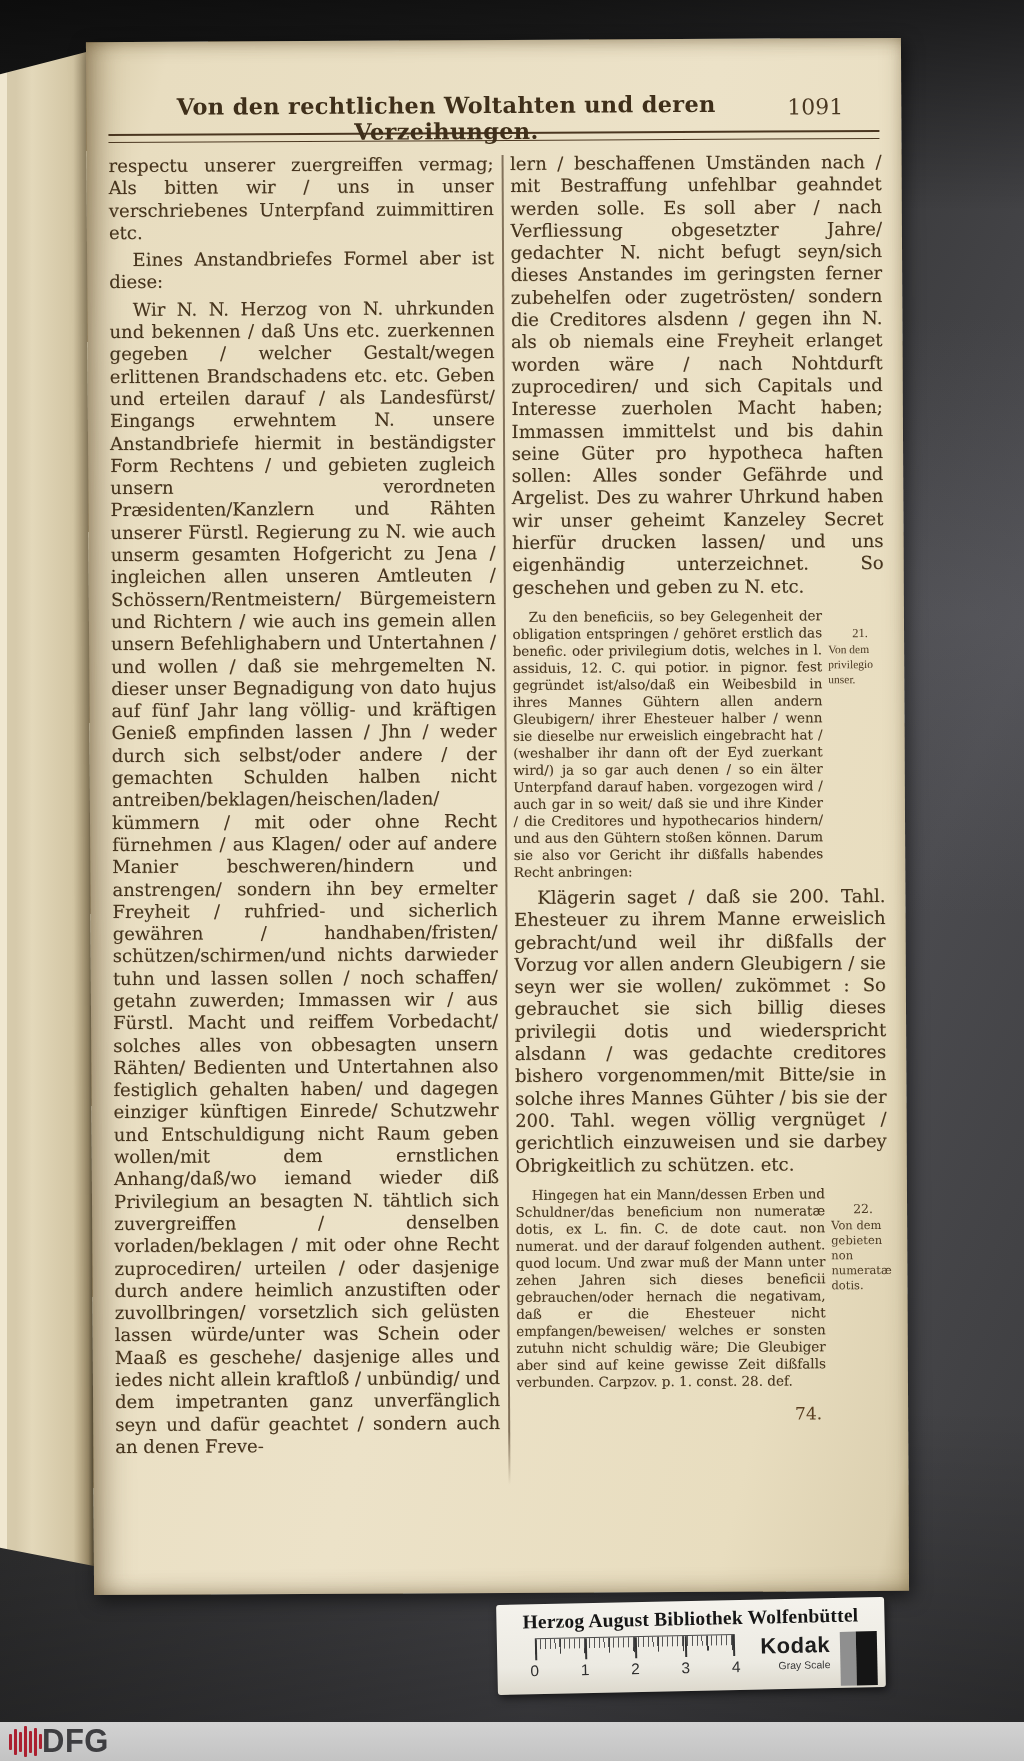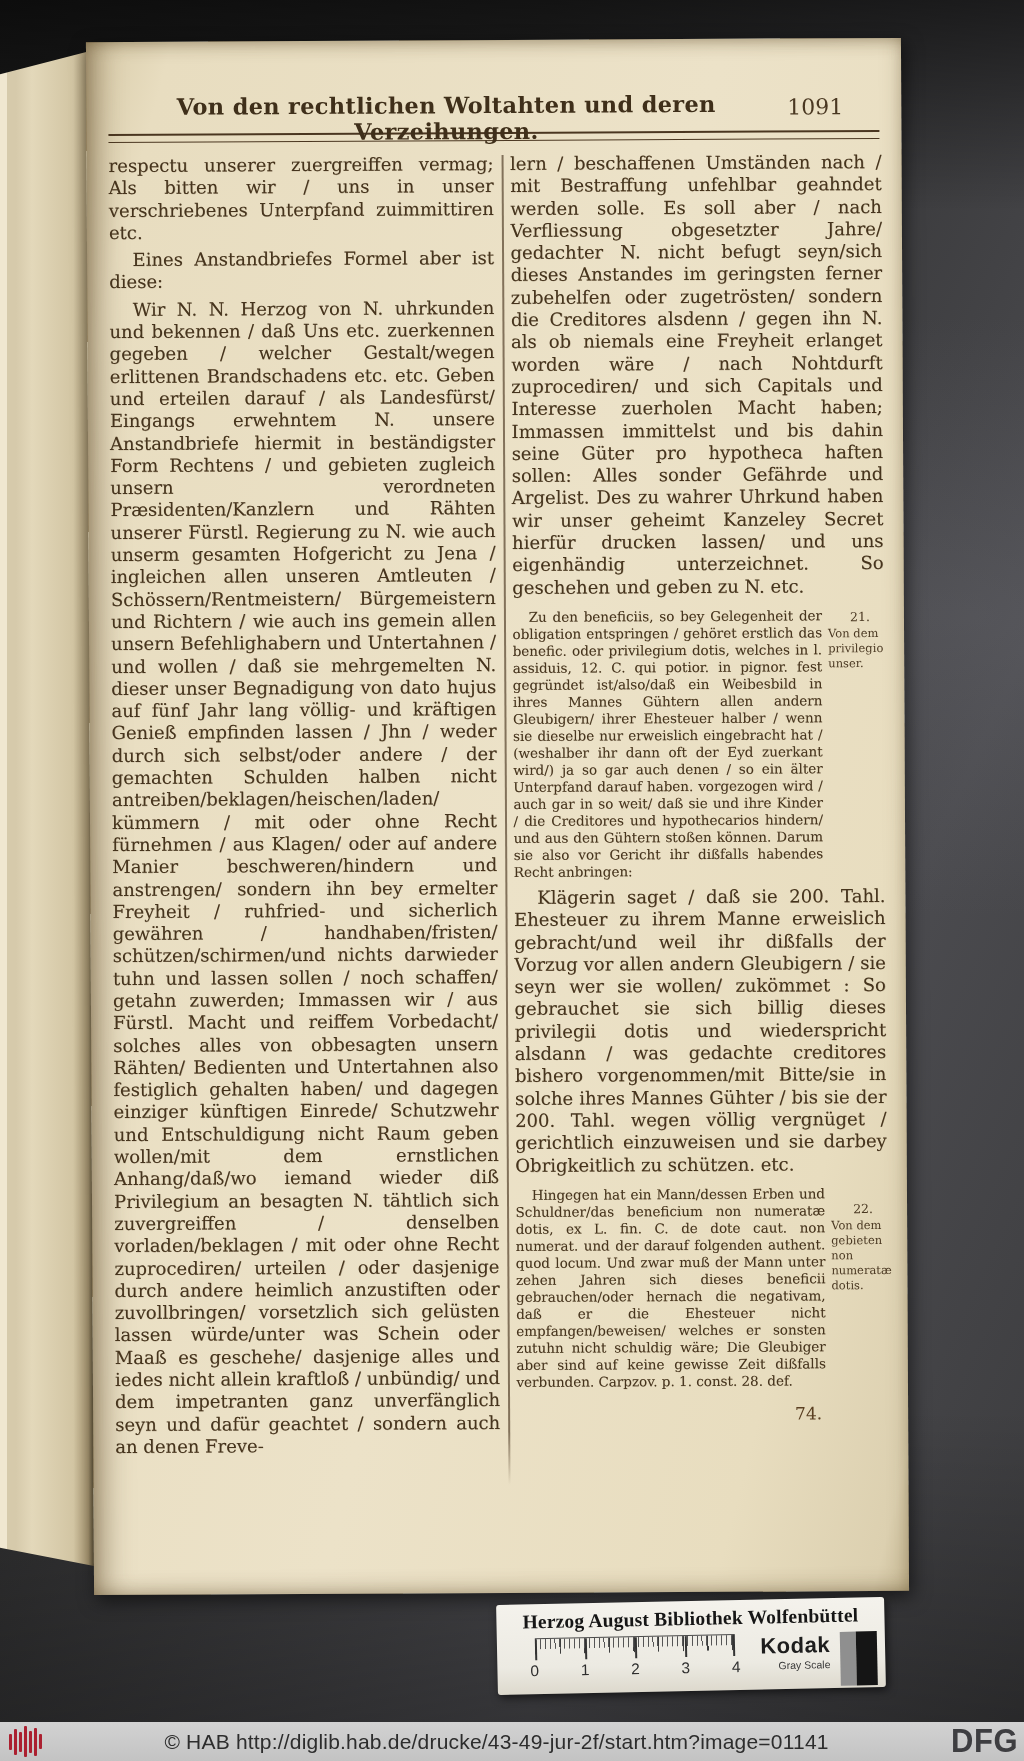--- a/index.html
+++ b/index.html
@@ -42,21 +42,21 @@
     margin:2px 7px 0 8px;height:1330px;}
   .col-right{flex:1 1 auto;position:relative;}
   p{margin:0;text-align:justify;}
   .body-lg{font-size:18px;line-height:22.3px;text-indent:1.3em;
     text-shadow:0.3px 0.3px 0 rgba(70,50,25,0.35);}
   .no-indent{text-indent:0;}
   .body-sm{font-size:13.5px;line-height:17px;text-indent:1.2em;
     text-shadow:0.2px 0.2px 0 rgba(70,50,25,0.3);}
   .noted{position:relative;padding-right:62px;margin-top:4px;}
   .margin-note{position:absolute;right:-8px;width:64px;font-size:11.5px;line-height:1.3;color:#4a3822;}
-  .note-21{top:2px;} .note-22{top:16px;}
+  .note-21{top:18px;font-family:Liberation Serif, serif;} .note-22{top:16px;}
   .note-num{text-align:center;font-size:12.5px;margin-bottom:1px;}
   .sig-mark{text-align:right;margin:14px 66px 0 0;font-size:17px;color:#5a3f22;}
   .spacer-sm{height:5px;} .spacer-md{height:6px;}
   
   .kodak-label{position:absolute;left:497px;top:1601px;width:388px;height:90px;
     background:linear-gradient(180deg,#f4f2ec 0%,#eceae2 70%,#ddd9cd 100%);
     transform:rotate(-1.2deg);border-radius:3px;
     box-shadow:2px 3px 8px rgba(0,0,0,0.6);overflow:hidden;}
   .kl-title{margin-top:7px;text-align:center;font-family:"Liberation Serif",serif;
     font-weight:bold;font-size:19.5px;color:#161616;letter-spacing:0.2px;}
@@ -172,15 +172,14 @@
 <div class="footer-bar">
   <div class="hab-logo">
     <div class="hab-bar hb1"></div>
       <div class="hab-bar hb2"></div>
       <div class="hab-bar hb3"></div>
     <div class="hab-bar hb4"></div>
       <div class="hab-bar hb5"></div>
       <div class="hab-bar hb6"></div>
     <div class="hab-bar hb7"></div>
   </div>
-  <div class="footer-url">© HAB http://diglib.hab.de/drucke/43-49-jur-2f/start.htm?image=01141</div>
   <div class="dfg-logo">DFG</div>
 </div>
 
 </body></html>

